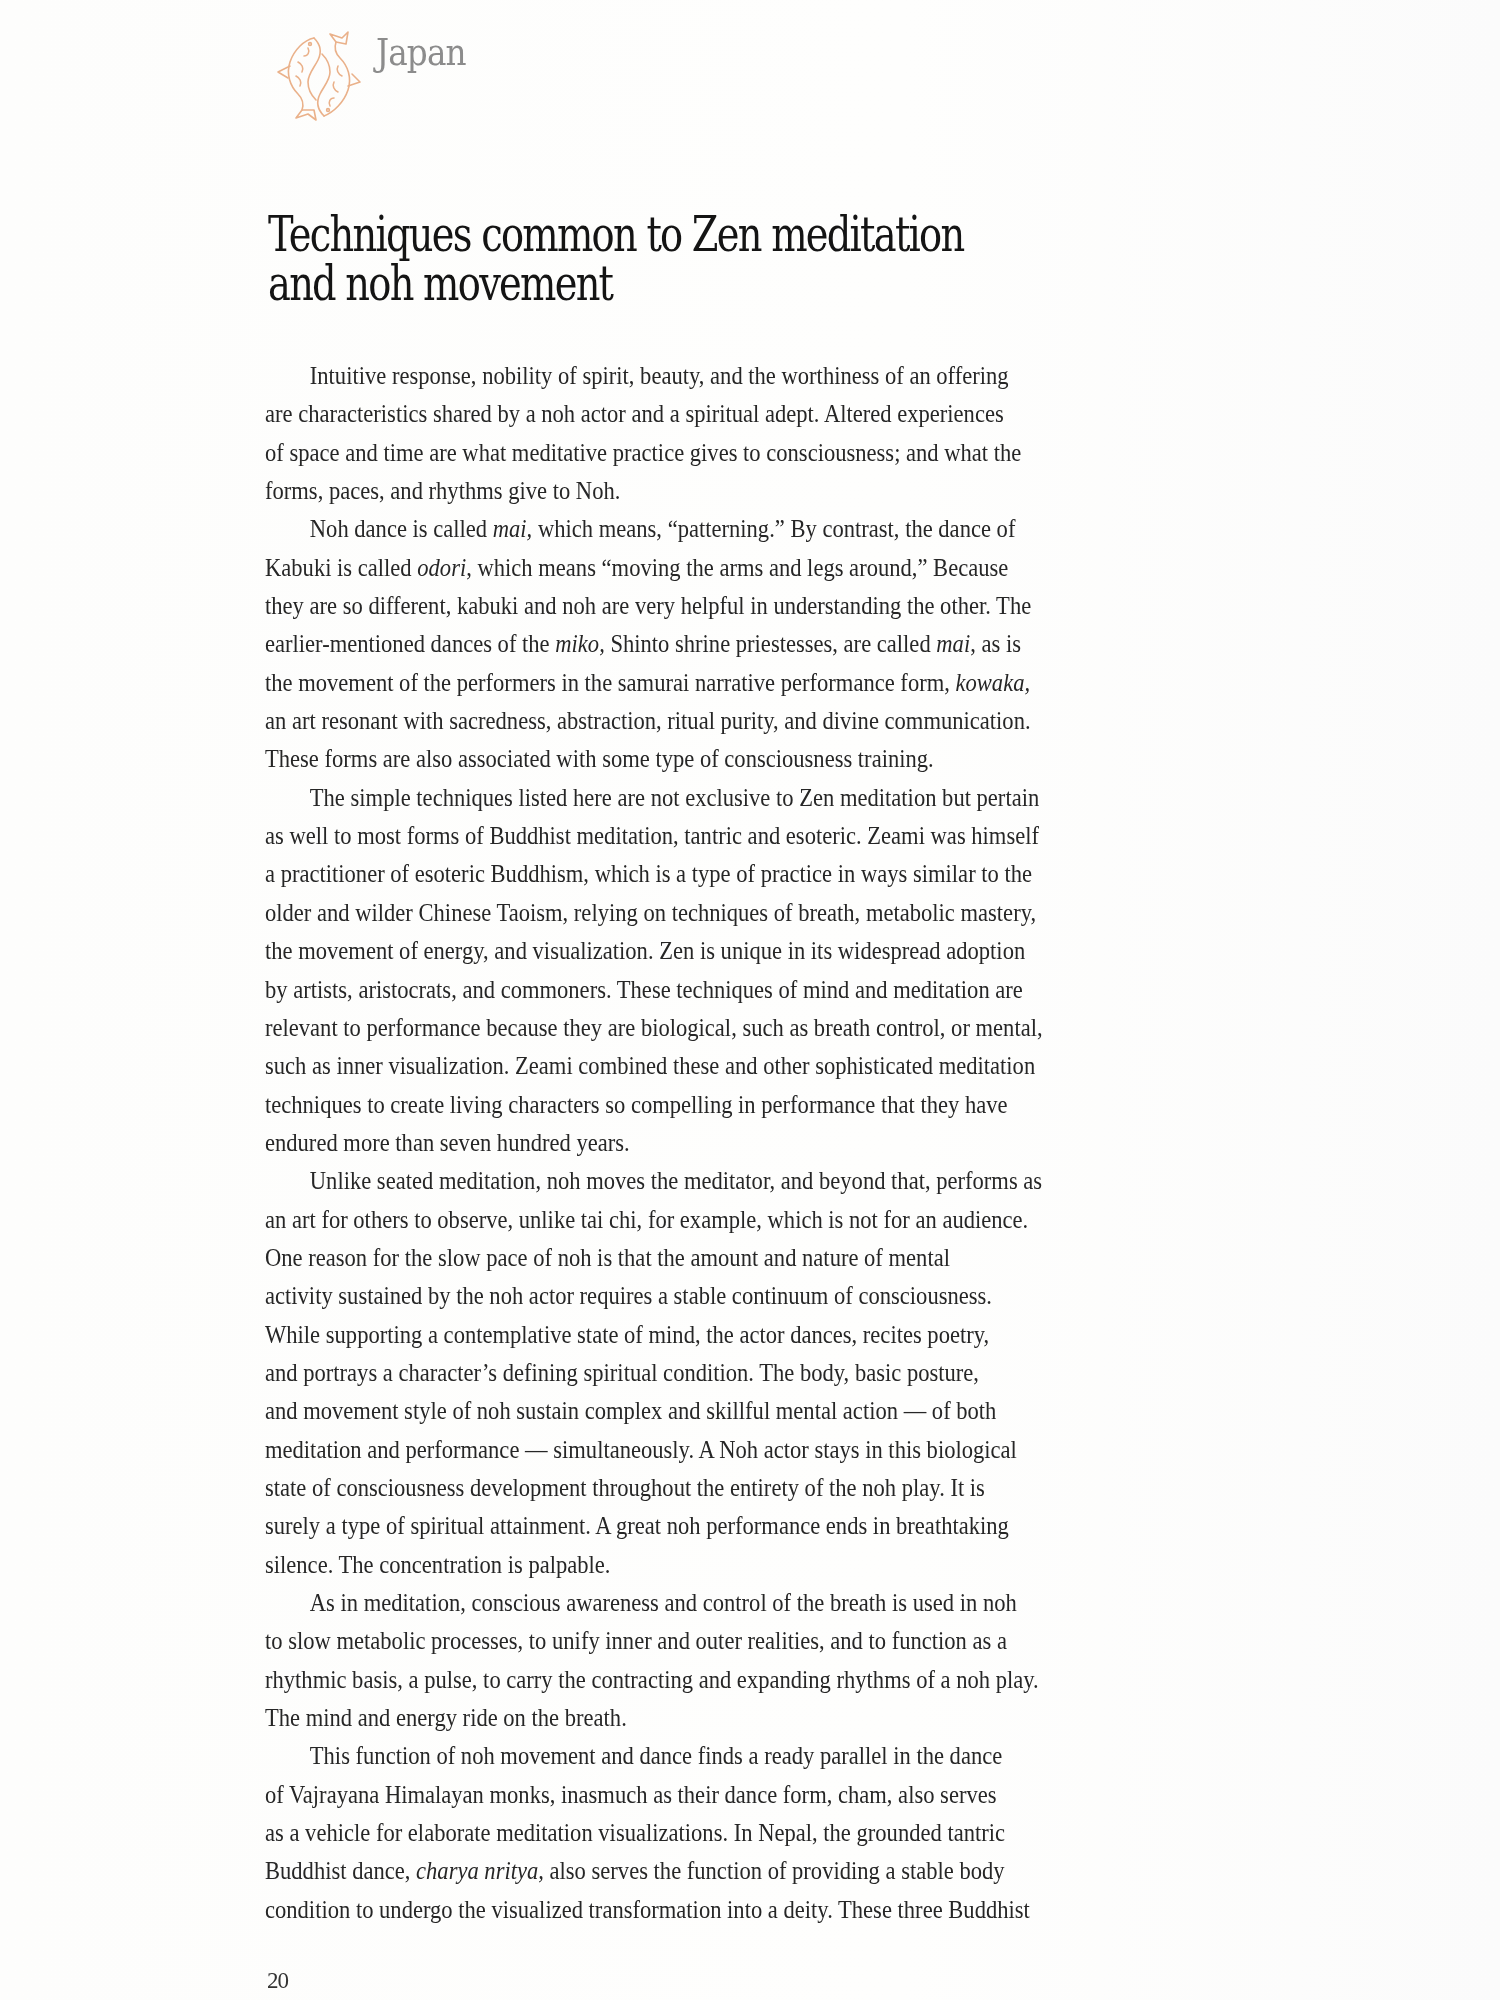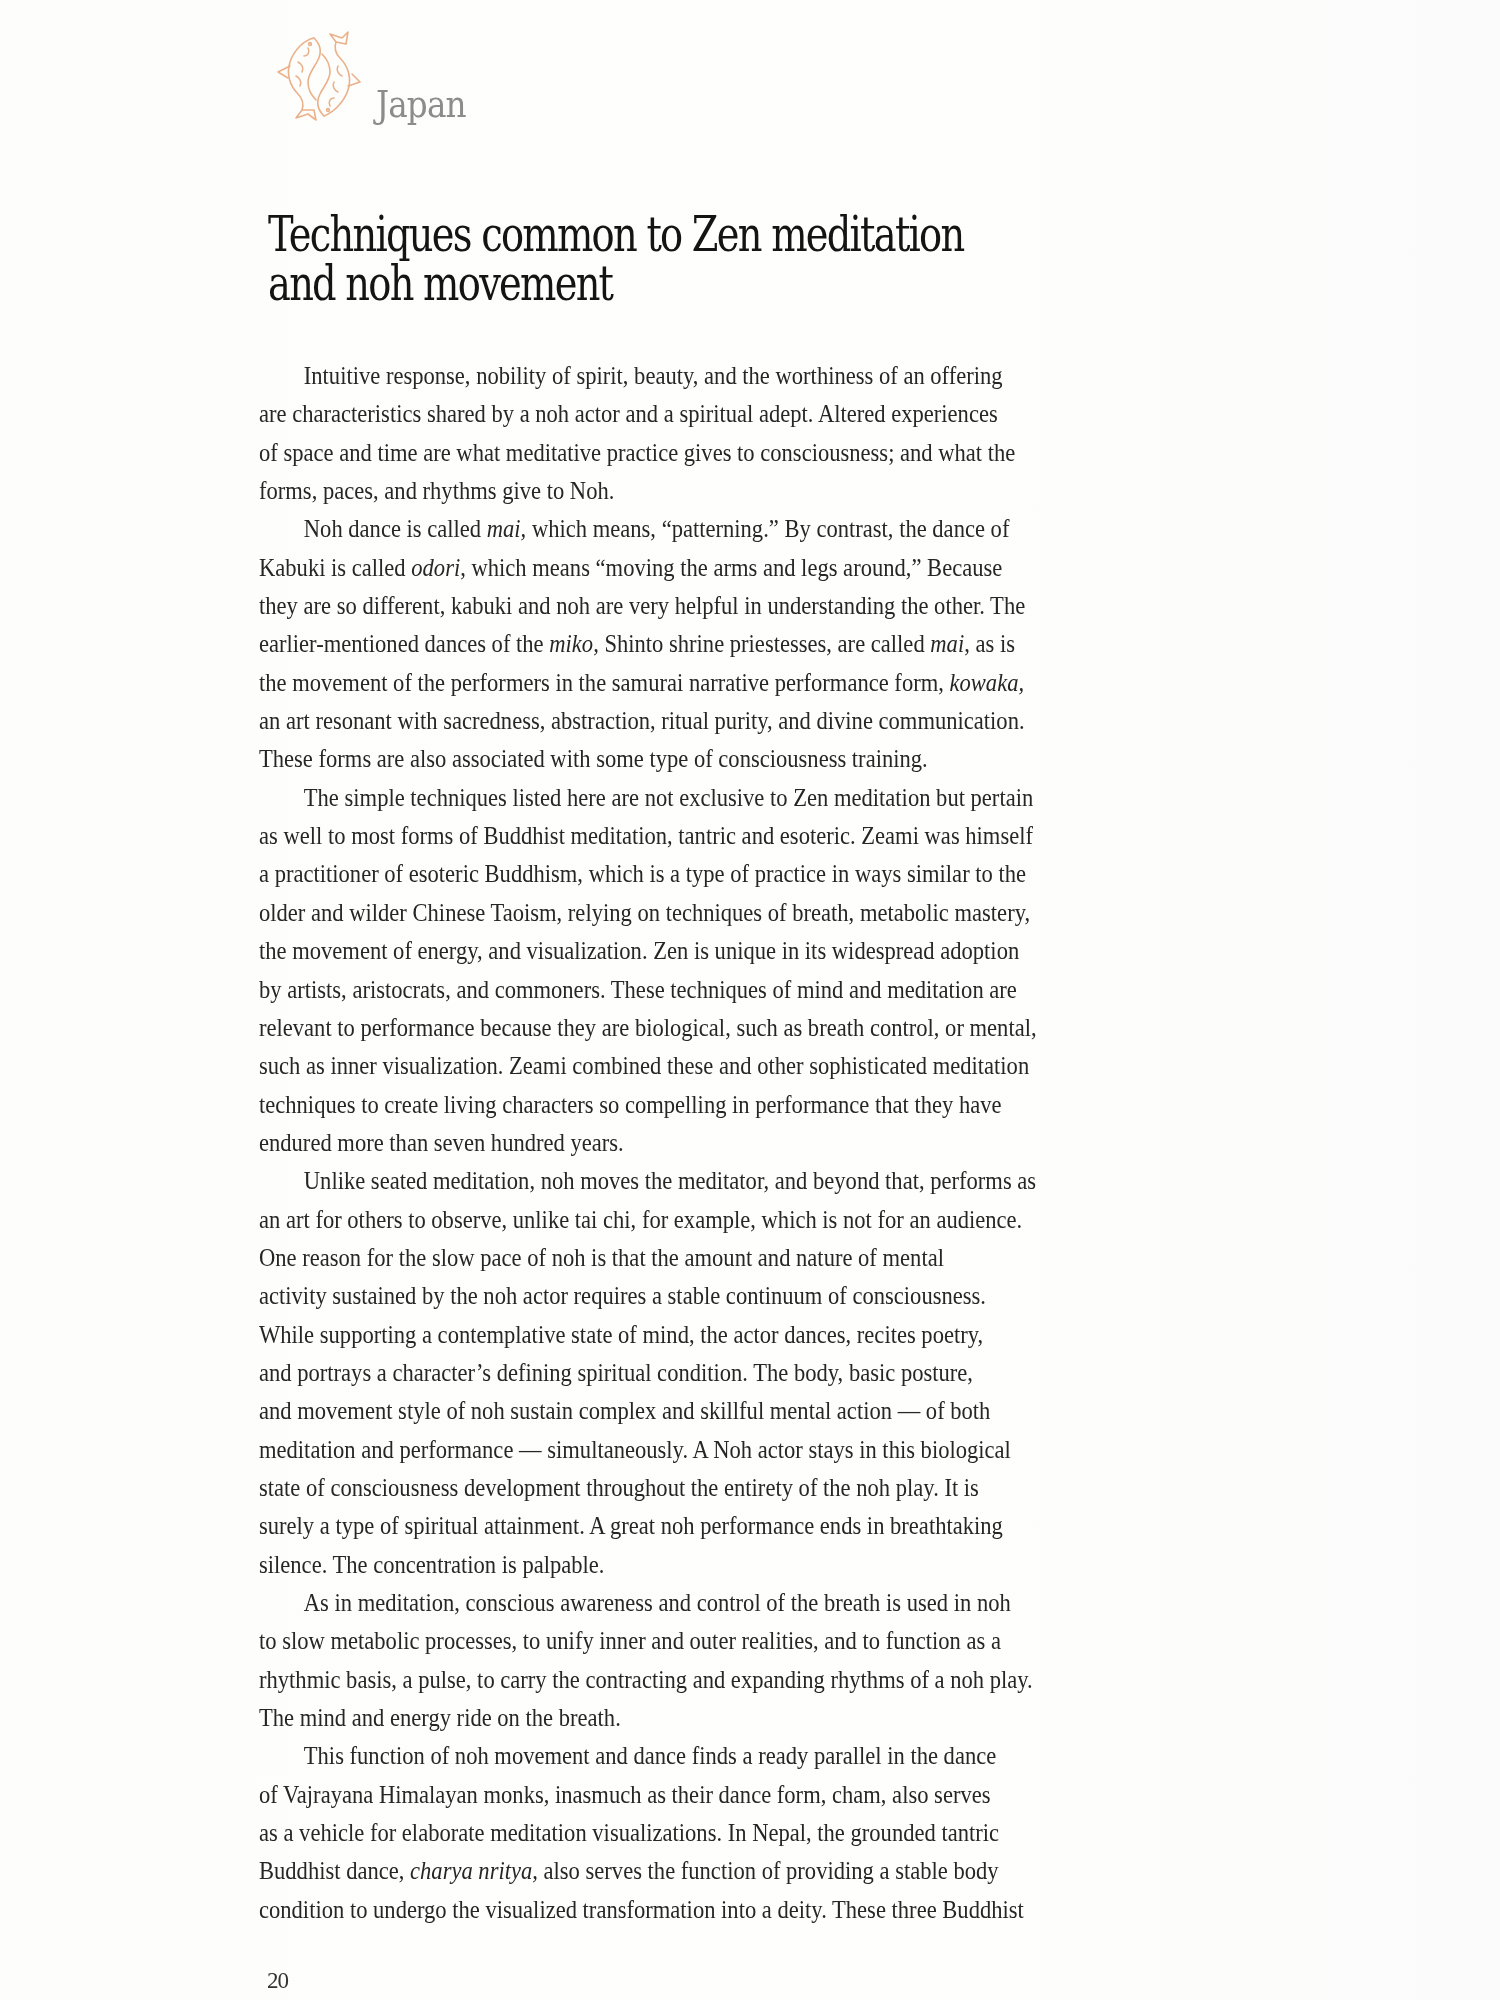--- a/index.html
+++ b/index.html
@@ -3,36 +3,36 @@
 <meta charset="utf-8">
 <style>
   html, body { margin: 0; padding: 0; }
   body {
     width: 1500px; height: 2000px; overflow: hidden;
     background: linear-gradient(90deg, #fdfdfc 0%, #fefefd 60%, #fbfbfb 100%);
     position: relative;
     font-family: "Liberation Serif", "DejaVu Serif", serif;
     color: #2a2a2a;
   }
-  .header { position: absolute; left: 268px; top: 26px; height: 100px; display: flex; align-items: flex-end; }
+  .header { position: absolute; left: 268px; top: 26px; height: 100px; display: flex; align-items: flex-start; }
   .logo { width: 100px; height: 100px; }
   .section-name {
     font-family: "DejaVu Serif", serif; font-size: 38px; color: #8c8c8c;
     margin-left: 8px; margin-top: 4px; letter-spacing: -1px;
     transform: scaleX(0.86); transform-origin: left center;
   }
   .title {
     position: absolute; left: 268px; top: 210px; width: 1200px; margin: 0;
     font-family: "DejaVu Serif", serif; font-weight: normal; font-size: 48px;
     line-height: 49px; color: #141414; letter-spacing: -2.2px;
     transform: scaleX(0.80); transform-origin: left top;
   }
   .title .tline { display: block; white-space: nowrap; }
   .body-text {
-    position: absolute; left: 259px; top: 357px; width: 1000px;
+    position: absolute; left: 265px; top: 357px; width: 1000px;
     font-size: 25.2px; line-height: 38.35px; color: #262626;
   }
   .line { display: block; white-space: nowrap; transform-origin: left center; }
   .line.indent { padding-left: 50px; }
   .line em { font-style: italic; }
   .page-number {
     position: absolute; left: 267px; top: 1968px;
     font-size: 23px; color: #333; letter-spacing: -1px;
   }
 </style>

